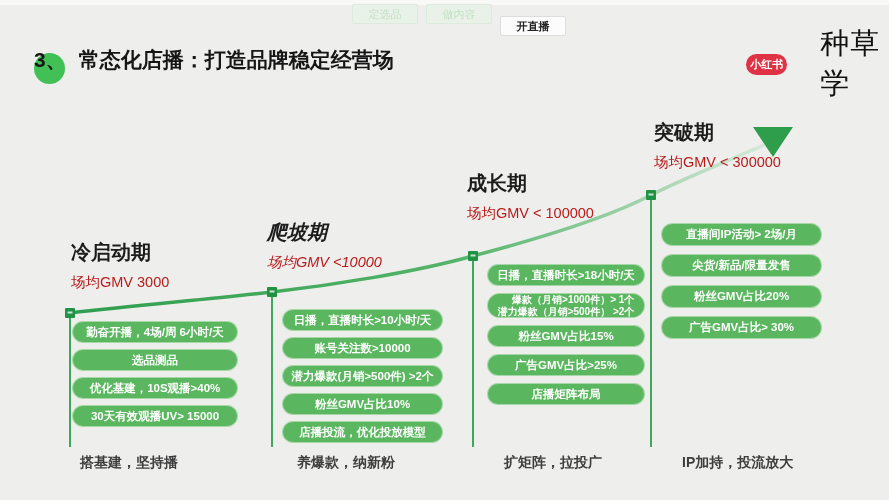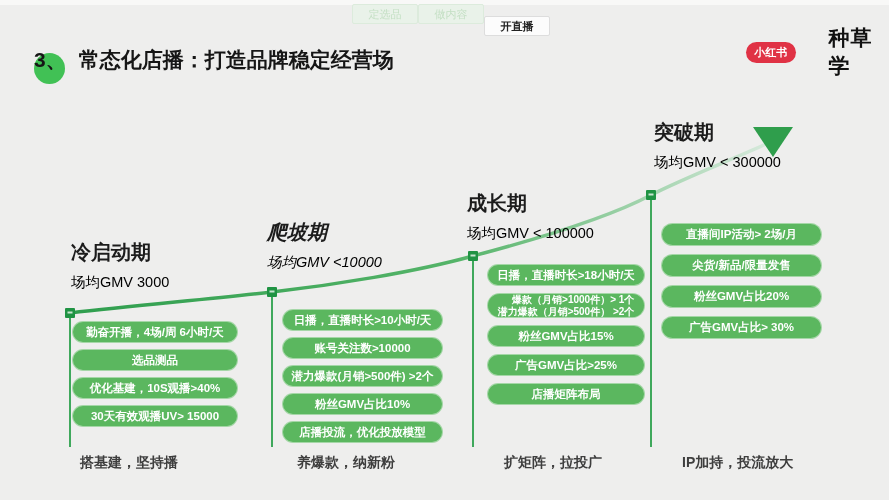--- a/index.html
+++ b/index.html
@@ -4,50 +4,50 @@
 <style>
   html,body{margin:0;padding:0;background:#ffffff;}
   .slide{
     position:relative;width:889px;height:500px;overflow:hidden;
     background:#eeeeed;
     font-family:"Liberation Sans","DejaVu Sans",sans-serif;
   }
   .topstrip{position:absolute;left:0;top:0;width:889px;height:5px;background:#f8f8f7;}
 
   
-  .tabs{position:absolute;left:352px;top:4px;display:flex;gap:0;}
+  .tabs{position:absolute;left:352px;top:4px;display:flex;gap:8px;}
   .tab{
     width:66px;height:20px;display:flex;align-items:center;justify-content:center;
     font-size:11px;background:#e9f2e9;border:1px solid #dcebdc;color:#c3dfc3;
     box-sizing:border-box;border-radius:2px;
   }
   .tab.active{background:#fcfcfc;border-color:#dddddd;color:#222;font-weight:700;margin-top:12px;}
 
   
   .logo{position:absolute;left:746px;top:24px;display:flex;align-items:center;gap:5px;}
   .logo-badge{
     width:54px;height:21px;border-radius:11px;background:var(--logo-red,#e03245);
     color:#fff;font-size:11px;font-weight:700;display:flex;align-items:center;justify-content:center;
   }
-  .logo-name{font-size:21px;font-weight:700;color:#111;letter-spacing:1px;margin-left:28px;}
+  .logo-name{font-size:29px;font-weight:400;color:#111;letter-spacing:1px;margin-left:28px;}
 
   
   .title{position:absolute;left:34px;top:44px;height:42px;}
   .title-dot{position:absolute;left:0;top:9px;width:31px;height:31px;border-radius:50%;
     background:var(--title-dot,#41c155);}
   .title-text{position:relative;font-size:21px;font-weight:700;color:#161616;line-height:32px;}
   .title-text .num{margin-right:12px;}
 
   
   .curve-svg{position:absolute;left:0;top:0;}
 
   
   .stage-h{position:absolute;}
   .stage-h .name{font-size:20px;font-weight:700;color:#1c1c1c;line-height:1.1;}
-  .stage-h .gmv{font-size:14.5px;font-weight:500;color:#000000;margin-top:10px;}
+  .stage-h .gmv{font-size:14.5px;font-weight:500;color:#b91c1c;margin-top:10px;}
 
   
   .pills{position:absolute;display:flex;flex-direction:column;align-items:stretch;}
   .pill{
     height:22px;border-radius:13px;background:var(--pill-green,#5bb75f);
     border:1px solid rgba(255,255,255,.45);box-sizing:border-box;
     color:#fff;font-size:11.5px;font-weight:600;
     display:flex;align-items:center;justify-content:center;white-space:nowrap;
   }
   .g1{left:72px;top:321px;width:166px;gap:6px;}
@@ -116,21 +116,21 @@
   </svg>
 
   <div class="stage-h" style="left:71px;top:241px;">
     <div class="name">冷启动期</div>
     <div class="gmv">场均GMV  3000</div>
   </div>
   <div class="stage-h" style="left:267px;top:221px;font-style:italic;">
     <div class="name">爬坡期</div>
     <div class="gmv">场均GMV &lt;10000</div>
   </div>
-  <div class="stage-h" style="left:467px;top:192px;">
+  <div class="stage-h" style="left:467px;top:172px;">
     <div class="name">成长期</div>
     <div class="gmv">场均GMV &lt; 100000</div>
   </div>
   <div class="stage-h" style="left:654px;top:121px;">
     <div class="name">突破期</div>
     <div class="gmv">场均GMV &lt; 300000</div>
   </div>
 
   <div class="pills g1">
     <div class="pill">勤奋开播，4场/周 6小时/天</div>

